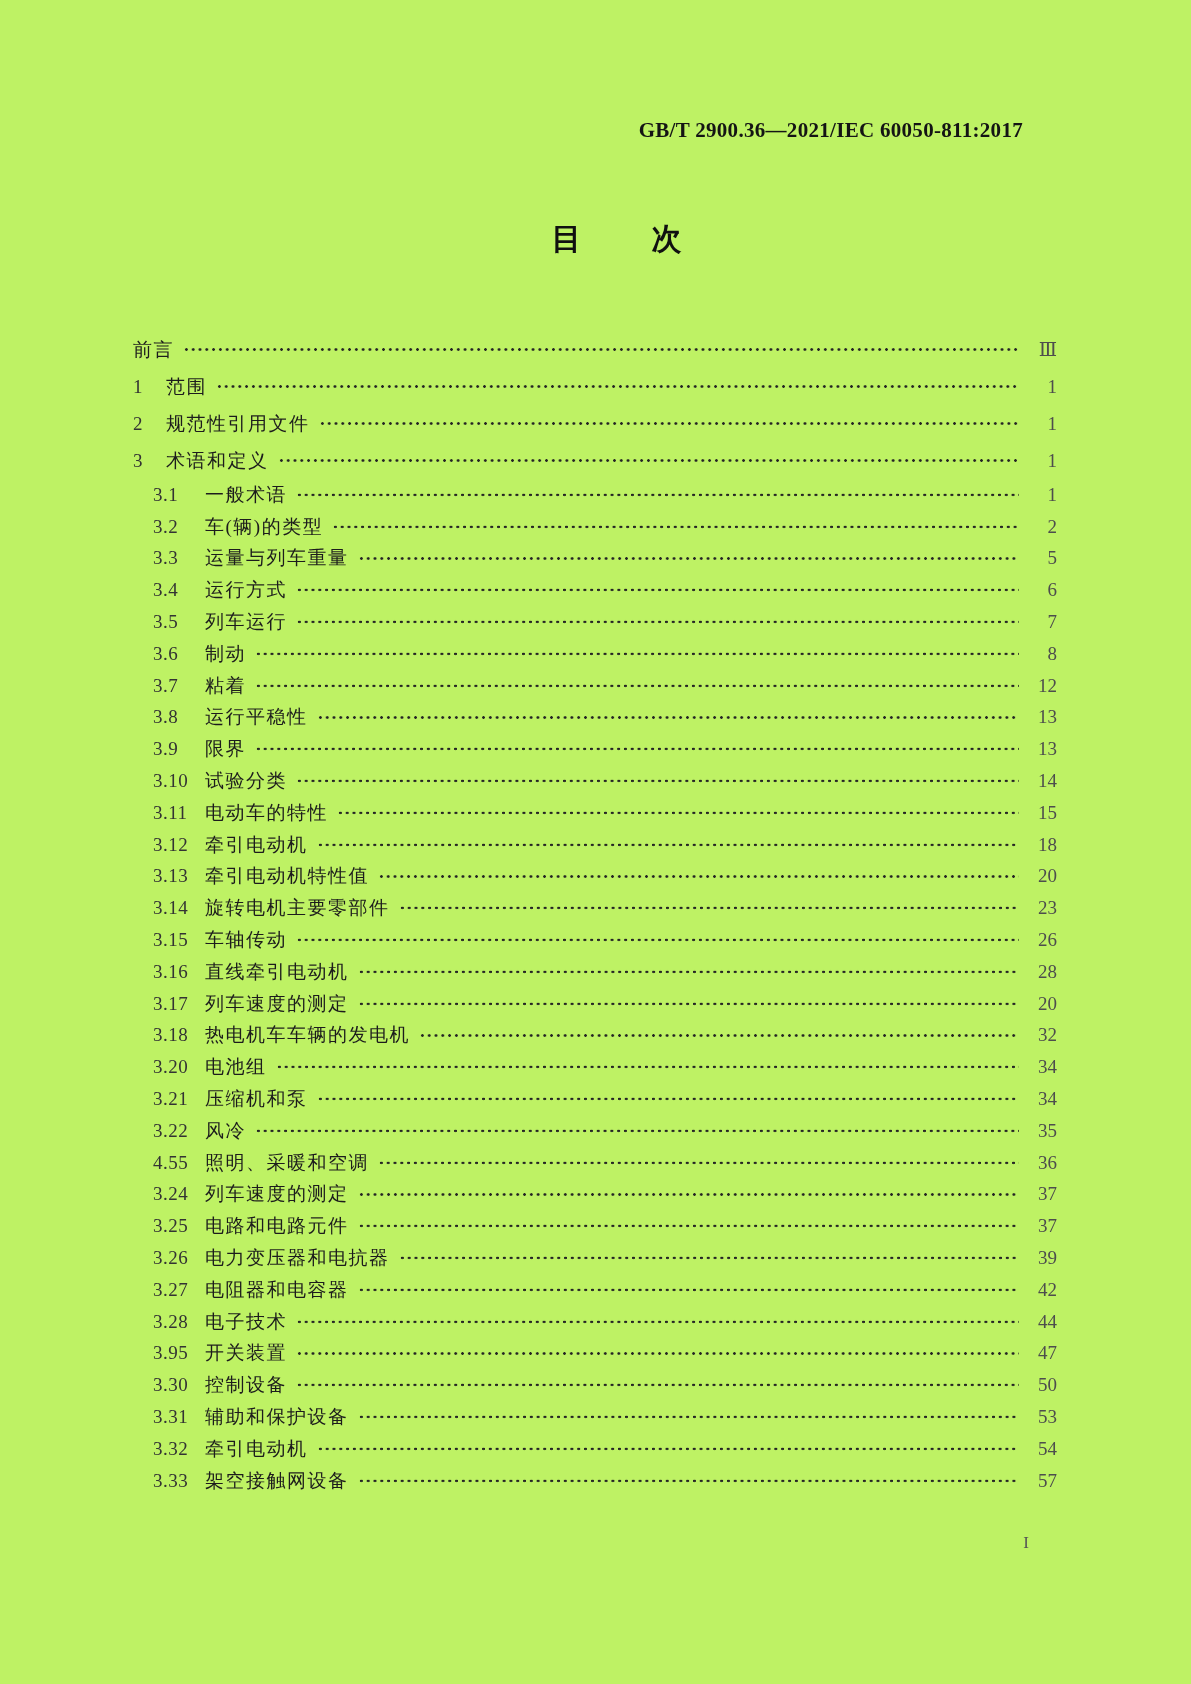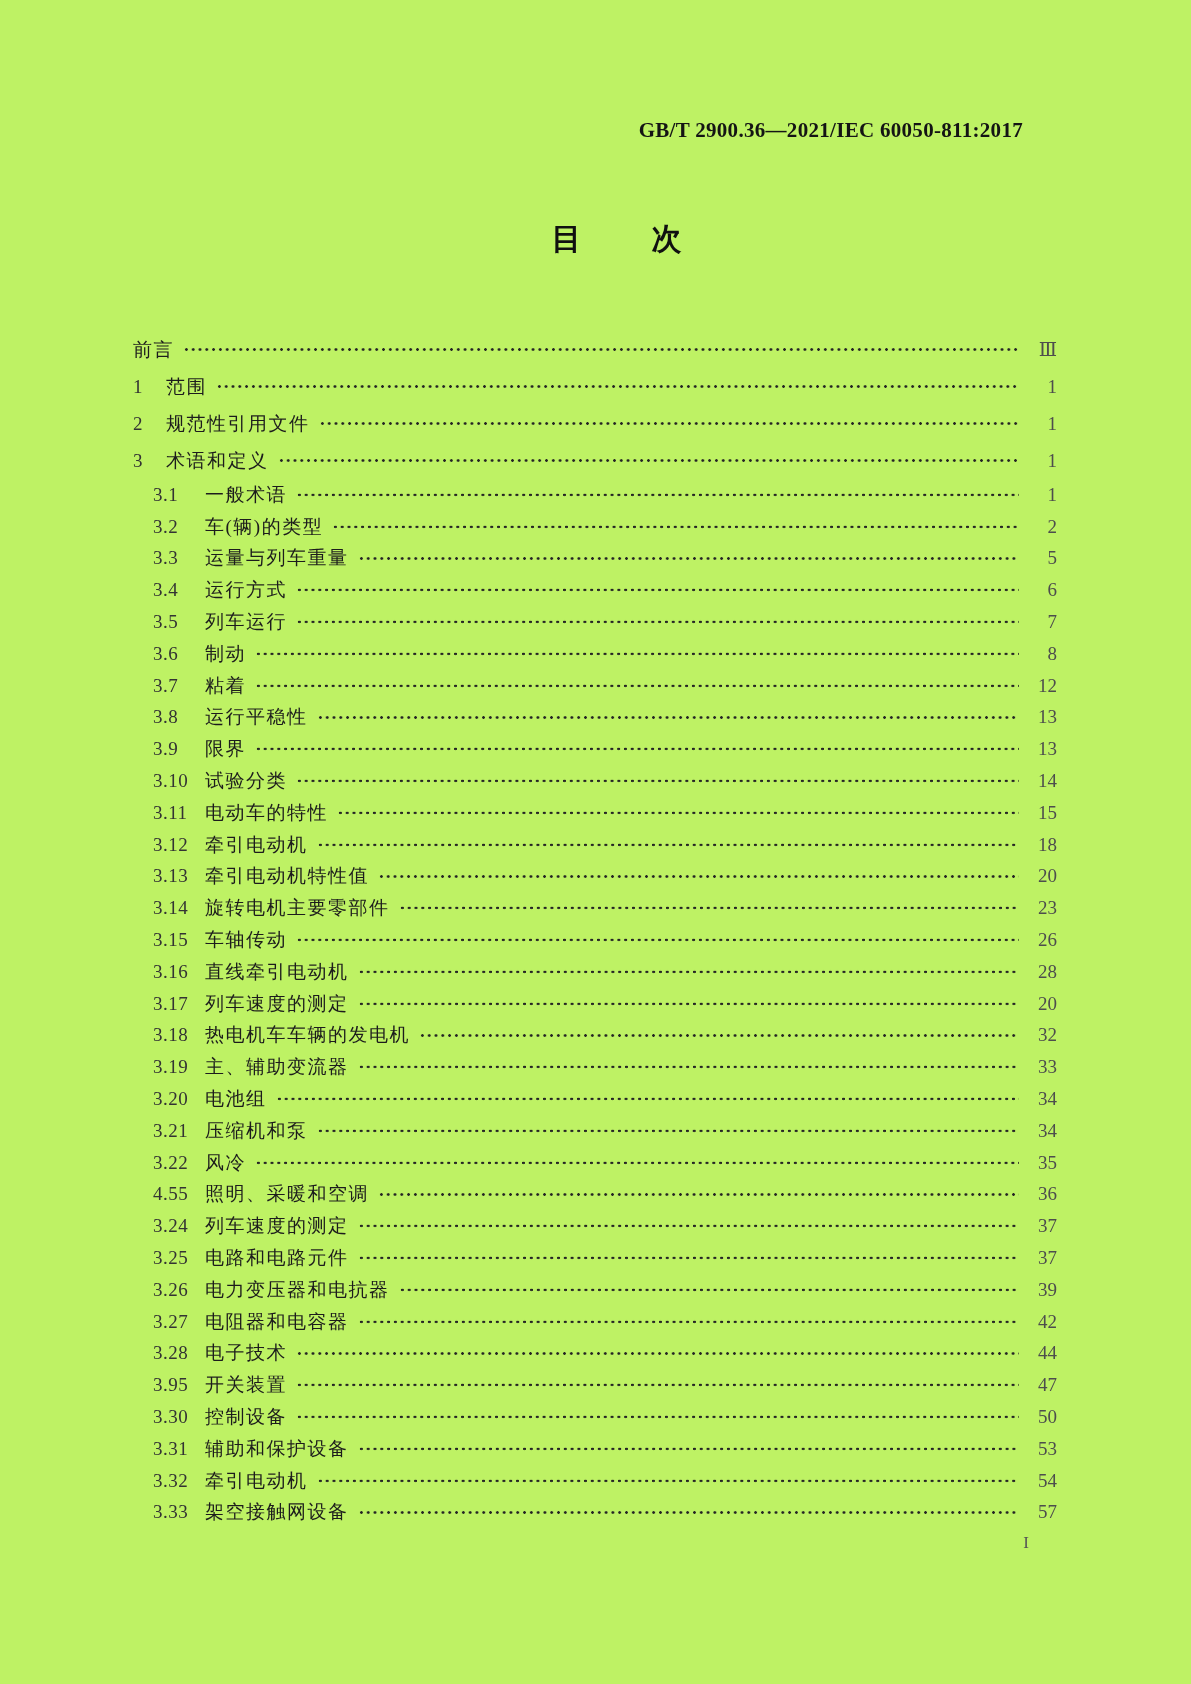--- a/index.html
+++ b/index.html
@@ -229,26 +229,20 @@
     <span class="leader"></span>
     <span class="pg">20</span>
   </div>
       <div class="toc-row lvl1">
     <span class="num">3.18</span>
     <span class="label">热电机车车辆的发电机</span>
     <span class="leader"></span>
     <span class="pg">32</span>
   </div>
       <div class="toc-row lvl1">
-    <span class="num">3.19</span>
-    <span class="label">主、辅助变流器</span>
-    <span class="leader"></span>
-    <span class="pg">33</span>
-  </div>
-      <div class="toc-row lvl1">
     <span class="num">3.20</span>
     <span class="label">电池组</span>
     <span class="leader"></span>
     <span class="pg">34</span>
   </div>
       <div class="toc-row lvl1">
     <span class="num">3.21</span>
     <span class="label">压缩机和泵</span>
     <span class="leader"></span>
     <span class="pg">34</span>

